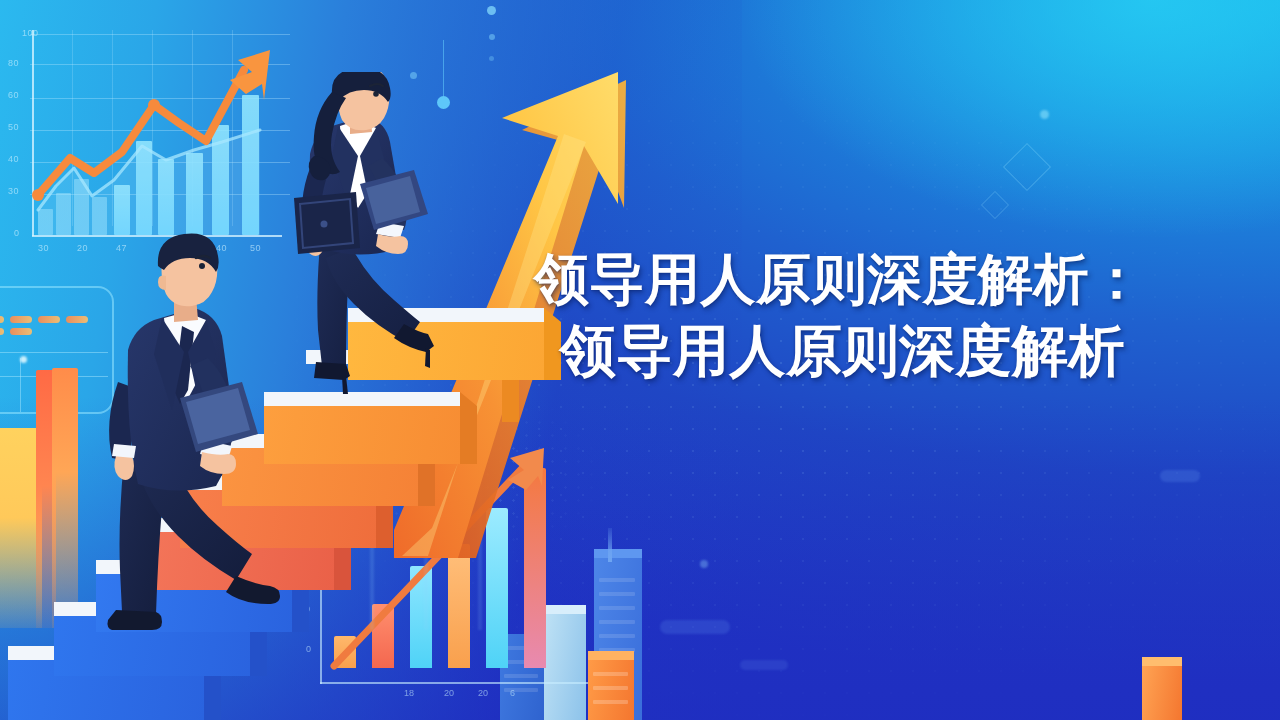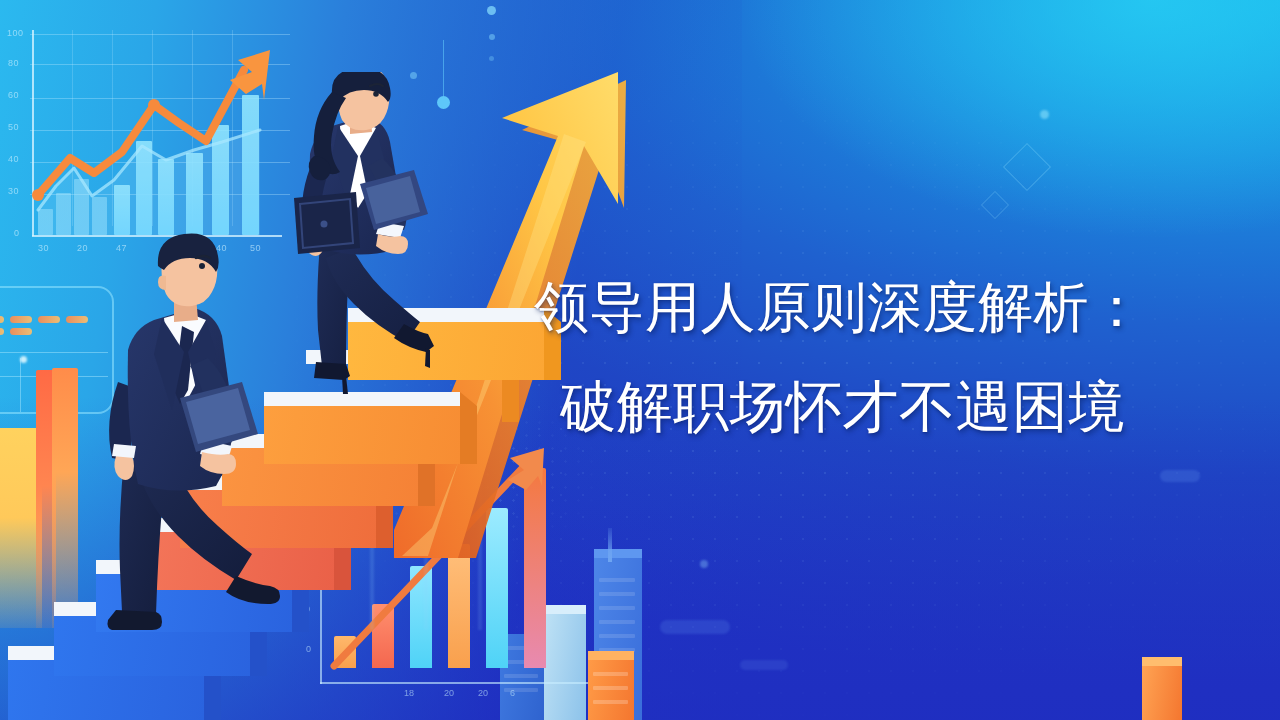--- a/index.html
+++ b/index.html
@@ -119,24 +119,23 @@
 
   
   .bigarrow{ position:absolute; left:372px; top:58px; width:260px; height:500px; }
 
   
   .title-block{
     position:absolute; left:534px; top:244px; width:712px;
     z-index:40;
   }
   .t-line{
-    color:#ffffff; font-weight:400; white-space:nowrap;
+    color:#ffffff; font-weight:700; white-space:nowrap;
     text-shadow:2px 3px 5px rgba(5,25,85,.45), 0 1px 2px rgba(5,25,85,.35);
     letter-spacing:.5px;
-    margin-top:28px;
   }
   .t1{ font-size:55px; line-height:70px; }
   .t2{ font-size:56px; line-height:74px; padding-left:26px; }
   .t3{ font-size:56px; line-height:74px; padding-left:26px; }
 
   .node{ position:absolute; }
   .node .dot{ position:absolute; border-radius:50%; background:rgba(105,215,255,.85); }
   .node .stem{ position:absolute; width:1px; background:rgba(105,215,255,.5); }
 </style>
 </head>
@@ -181,21 +180,21 @@
     <div class="grid-h" style="top:184px;"></div>
     <div class="grid-v" style="left:78px;"></div>
     <div class="grid-v" style="left:118px;"></div>
     <div class="grid-v" style="left:158px;"></div>
     <div class="grid-v" style="left:198px;"></div>
     <div class="grid-v" style="left:238px;"></div>
 
     <div class="axis" style="left:38px;top:20px;width:2px;height:206px;"></div>
     <div class="axis" style="left:38px;top:225px;width:250px;height:2px;"></div>
 
-    <div class="ytick" style="left:13px;top:18px;text-align:center;">100</div>
+    <div class="ytick" style="left:28px;top:18px;text-align:center;">100</div>
     <div class="ytick" style="left:14px;top:48px;">80</div>
     <div class="ytick" style="left:14px;top:80px;">60</div>
     <div class="ytick" style="left:14px;top:112px;">50</div>
     <div class="ytick" style="left:14px;top:144px;">40</div>
     <div class="ytick" style="left:14px;top:176px;">30</div>
     <div class="ytick" style="left:20px;top:218px;">0</div>
 
     <div class="xtick" style="left:44px;top:233px;">30</div>
     <div class="xtick" style="left:83px;top:233px;">20</div>
     <div class="xtick" style="left:122px;top:233px;">47</div>
@@ -462,16 +461,16 @@
 
     <path d="M56 22 q-2 -24 26 -26 q28 -2 32 20 q2 10 -2 14 q-8 -12 -24 -12 q-16 0 -24 10 q-4 -2 -8 -6 z" fill="#151f3c"></path>
     <path d="M56 20 q-16 18 -18 44 q-2 22 6 32 q10 10 20 4 q-12 -16 -8 -38 q4 -22 14 -36 z" fill="#151f3c"></path>
     <path d="M38 84 q-8 6 -4 16 q4 10 14 8 q8 -4 6 -14 q-4 -10 -16 -10 z" fill="#151f3c"></path>
     <circle cx="100" cy="22" r="2.8" fill="#1b2336"></circle>
     <path d="M94 14 q8 -4 13 0" stroke="#1b2336" stroke-width="2.2" fill="none" stroke-linecap="round"></path>
   </svg>
 
   <div class="title-block">
     <div class="t-line t1">领导用人原则深度解析：</div>
-    <div class="t-line t3">破解职场怀才不遇困境</div>
+    <div class="t-line t3">领导用人原则深度解析</div>
   </div>
 
 </div>
 
 </body></html>

